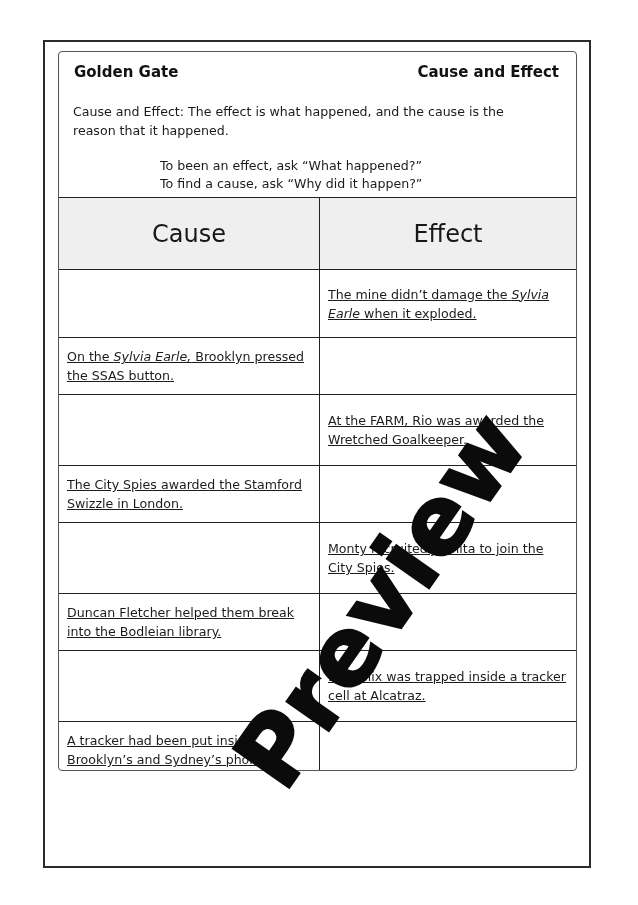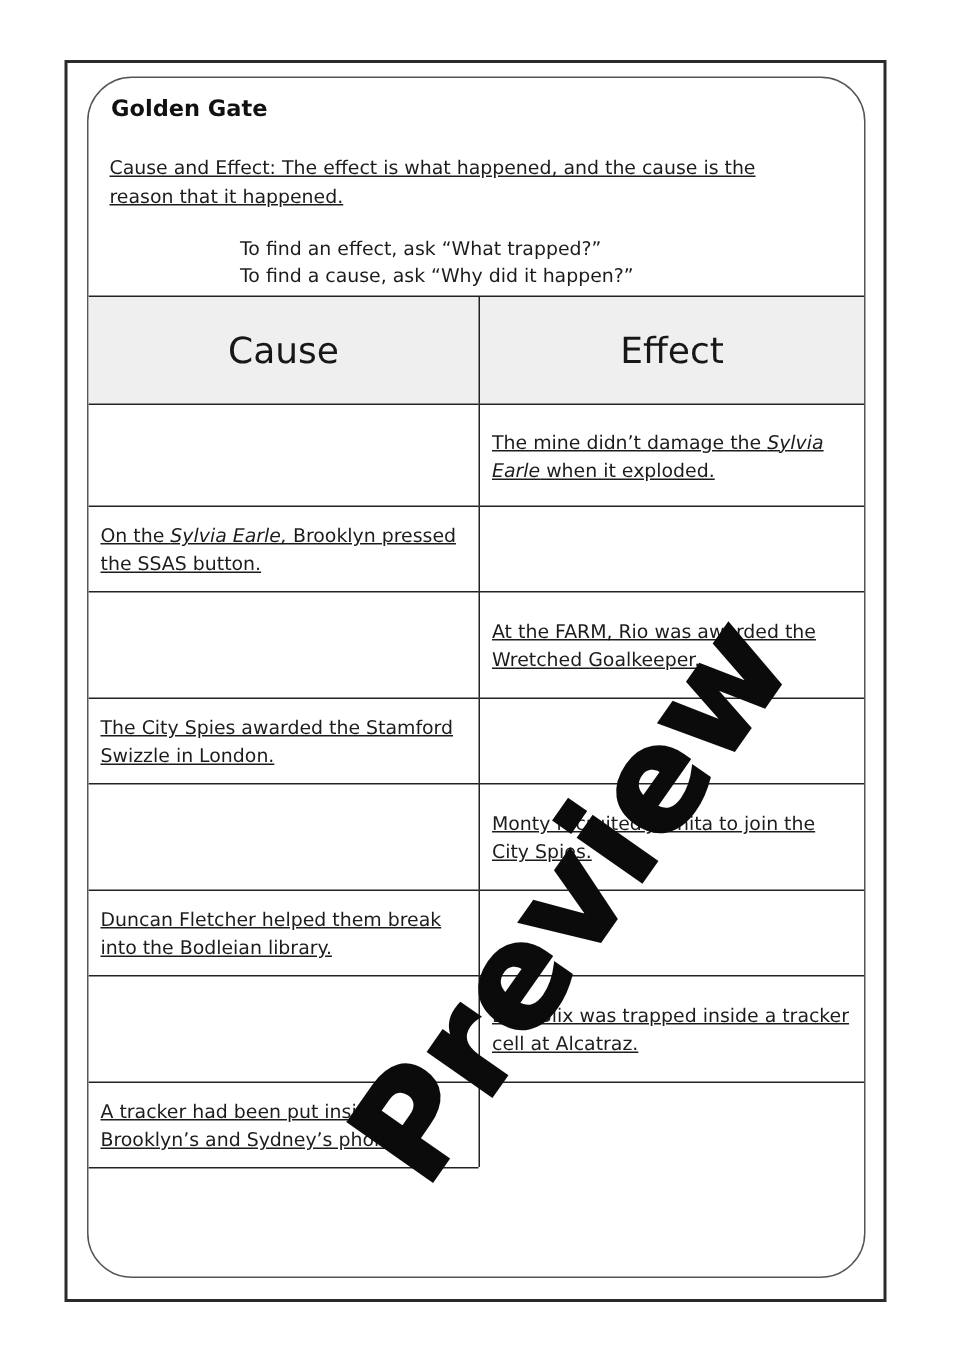--- a/index.html
+++ b/index.html
@@ -19,43 +19,42 @@
     position: absolute;
     left: 43px; top: 40px;
     width: 548px; height: 828px;
     border: 2px solid #2b2b2b;
   }
 
   
   .sheet {
     position: absolute;
     left: 58px; top: 51px;
-    width: 519px; height: 801px;
+    width: 519px; height: 720px;
     border: 1.6px solid #555;
-    border-radius: 30px;
+    border-radius: 4px;
     background: #ffffff;
     overflow: hidden;
   }
 
   .sheet-header {
     display: flex;
     justify-content: space-between;
     align-items: baseline;
     padding: 11px 17px 0 15px;
     font-size: 15px;
     font-weight: bold;
     color: #111;
   }
 
   .intro {
     margin: 21px 0 0 14px;
     width: 466px;
     font-size: 12.6px;
     line-height: 19px;
-    text-decoration: underline;
   }
 
   .ask {
     margin: 17px 0 0 101px;
     font-size: 12.6px;
     line-height: 18px;
   }
 
   
   .grid {
@@ -107,26 +106,27 @@
 <body>
 
 <div class="page">
 
   <div class="outer-frame"></div>
 
   <div class="sheet">
 
     <div class="sheet-header">
       <span>Golden Gate</span>
+      <span>Cause and Effect</span>
     </div>
 
     <p class="intro">Cause and Effect: The effect is what happened, and the cause is the reason that it happened.</p>
 
     <div class="ask">
-      <div>To find an effect, ask “What trapped?”</div>
+      <div>To been an effect, ask “What happened?”</div>
       <div>To find a cause, ask “Why did it happen?”</div>
     </div>
 
     <div class="grid">
       <div class="cell head">Cause</div>
       <div class="cell head e">Effect</div>
 
       <div class="cell c bt">
           <div class="txt"></div>
         </div>

